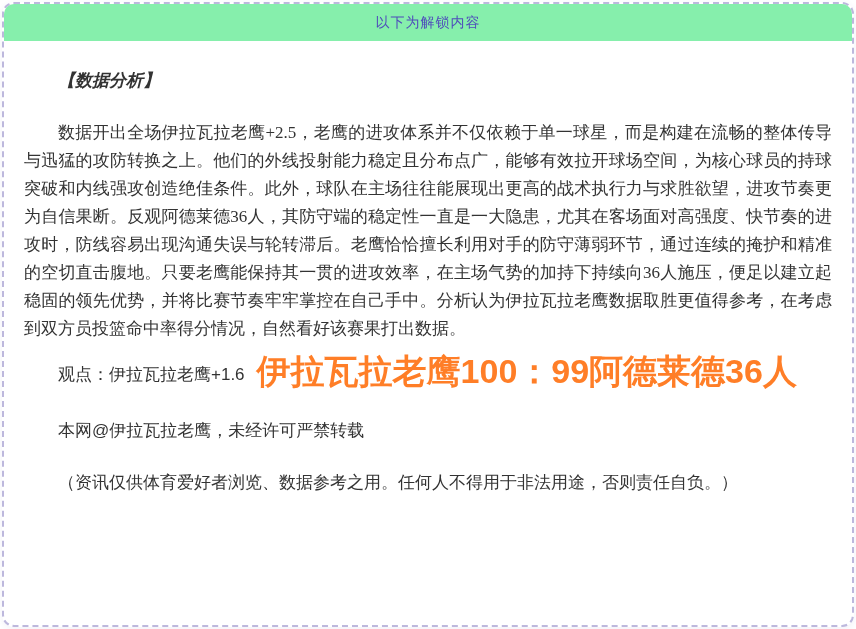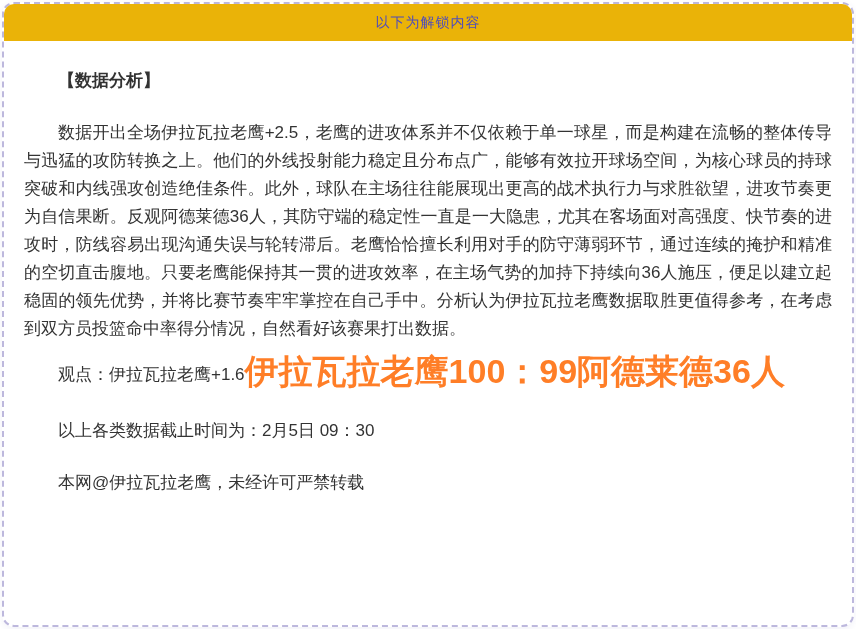--- a/index.html
+++ b/index.html
@@ -18,55 +18,58 @@
     box-sizing: border-box;
     width: 852px;
     height: 625px;
     border: 2px dashed #bdb8dd;
     border-radius: 12px;
     overflow: hidden;
     background: #ffffff;
     box-shadow: 0 2px 6px rgba(80, 78, 160, 0.08);
   }
   .unlock-bar {
-    background: #eab308;
+    background: #86efac;
     color: #4f4dbb;
     font-size: 14px;
     line-height: 37px;
     height: 37px;
     text-align: center;
     letter-spacing: 1px;
   }
   .content {
     box-sizing: border-box;
     padding: 26px 20px 40px 20px;
     color: #333333;
     font-size: 17px;
     line-height: 28px;
   }
   .content p { margin: 0; }
   .section-title {
     font-weight: bold;
     text-indent: 2em;
     margin: 0 0 24px 0 !important;
+    font-style: italic;
   }
   .analysis {
     text-indent: 2em;
     text-align: justify;
     margin: 0 !important;
+    font-family: Liberation Serif, serif;
   }
   .viewpoint-line {
     margin: 6px 0 0 0 !important;
     text-indent: 2em;
     white-space: nowrap;
   }
   .score-highlight {
     font-size: 34px;
     font-weight: bold;
     color: #ff7e27;
+    margin-left: 12px;
     line-height: 44px;
     vertical-align: -3px;
     letter-spacing: 0;
   }
   .meta-line {
     margin-top: 24px !important;
     text-indent: 2em;
   }
 </style>
 </head>
@@ -78,20 +81,20 @@
     <div class="unlock-bar">以下为解锁内容</div>
 
     <div class="content">
 
       <p class="section-title">【数据分析】</p>
 
       <p class="analysis">数据开出全场伊拉瓦拉老鹰+2.5，老鹰的进攻体系并不仅依赖于单一球星，而是构建在流畅的整体传导与迅猛的攻防转换之上。他们的外线投射能力稳定且分布点广，能够有效拉开球场空间，为核心球员的持球突破和内线强攻创造绝佳条件。此外，球队在主场往往能展现出更高的战术执行力与求胜欲望，进攻节奏更为自信果断。反观阿德莱德36人，其防守端的稳定性一直是一大隐患，尤其在客场面对高强度、快节奏的进攻时，防线容易出现沟通失误与轮转滞后。老鹰恰恰擅长利用对手的防守薄弱环节，通过连续的掩护和精准的空切直击腹地。只要老鹰能保持其一贯的进攻效率，在主场气势的加持下持续向36人施压，便足以建立起稳固的领先优势，并将比赛节奏牢牢掌控在自己手中。分析认为伊拉瓦拉老鹰数据取胜更值得参考，在考虑到双方员投篮命中率得分情况，自然看好该赛果打出数据。</p>
 
       <p class="viewpoint-line"><span>观点：伊拉瓦拉老鹰+1.6</span><span class="score-highlight">伊拉瓦拉老鹰100：99阿德莱德36人</span></p>
 
-      <p class="meta-line">以上各类数据截止时间为：2月5日 09：30</p>
 
       <p class="meta-line">本网@伊拉瓦拉老鹰，未经许可严禁转载</p>
 
+      <p class="meta-line">（资讯仅供体育爱好者浏览、数据参考之用。任何人不得用于非法用途，否则责任自负。）</p>
 
     </div>
   </div>
 </div>
 
 </body></html>

